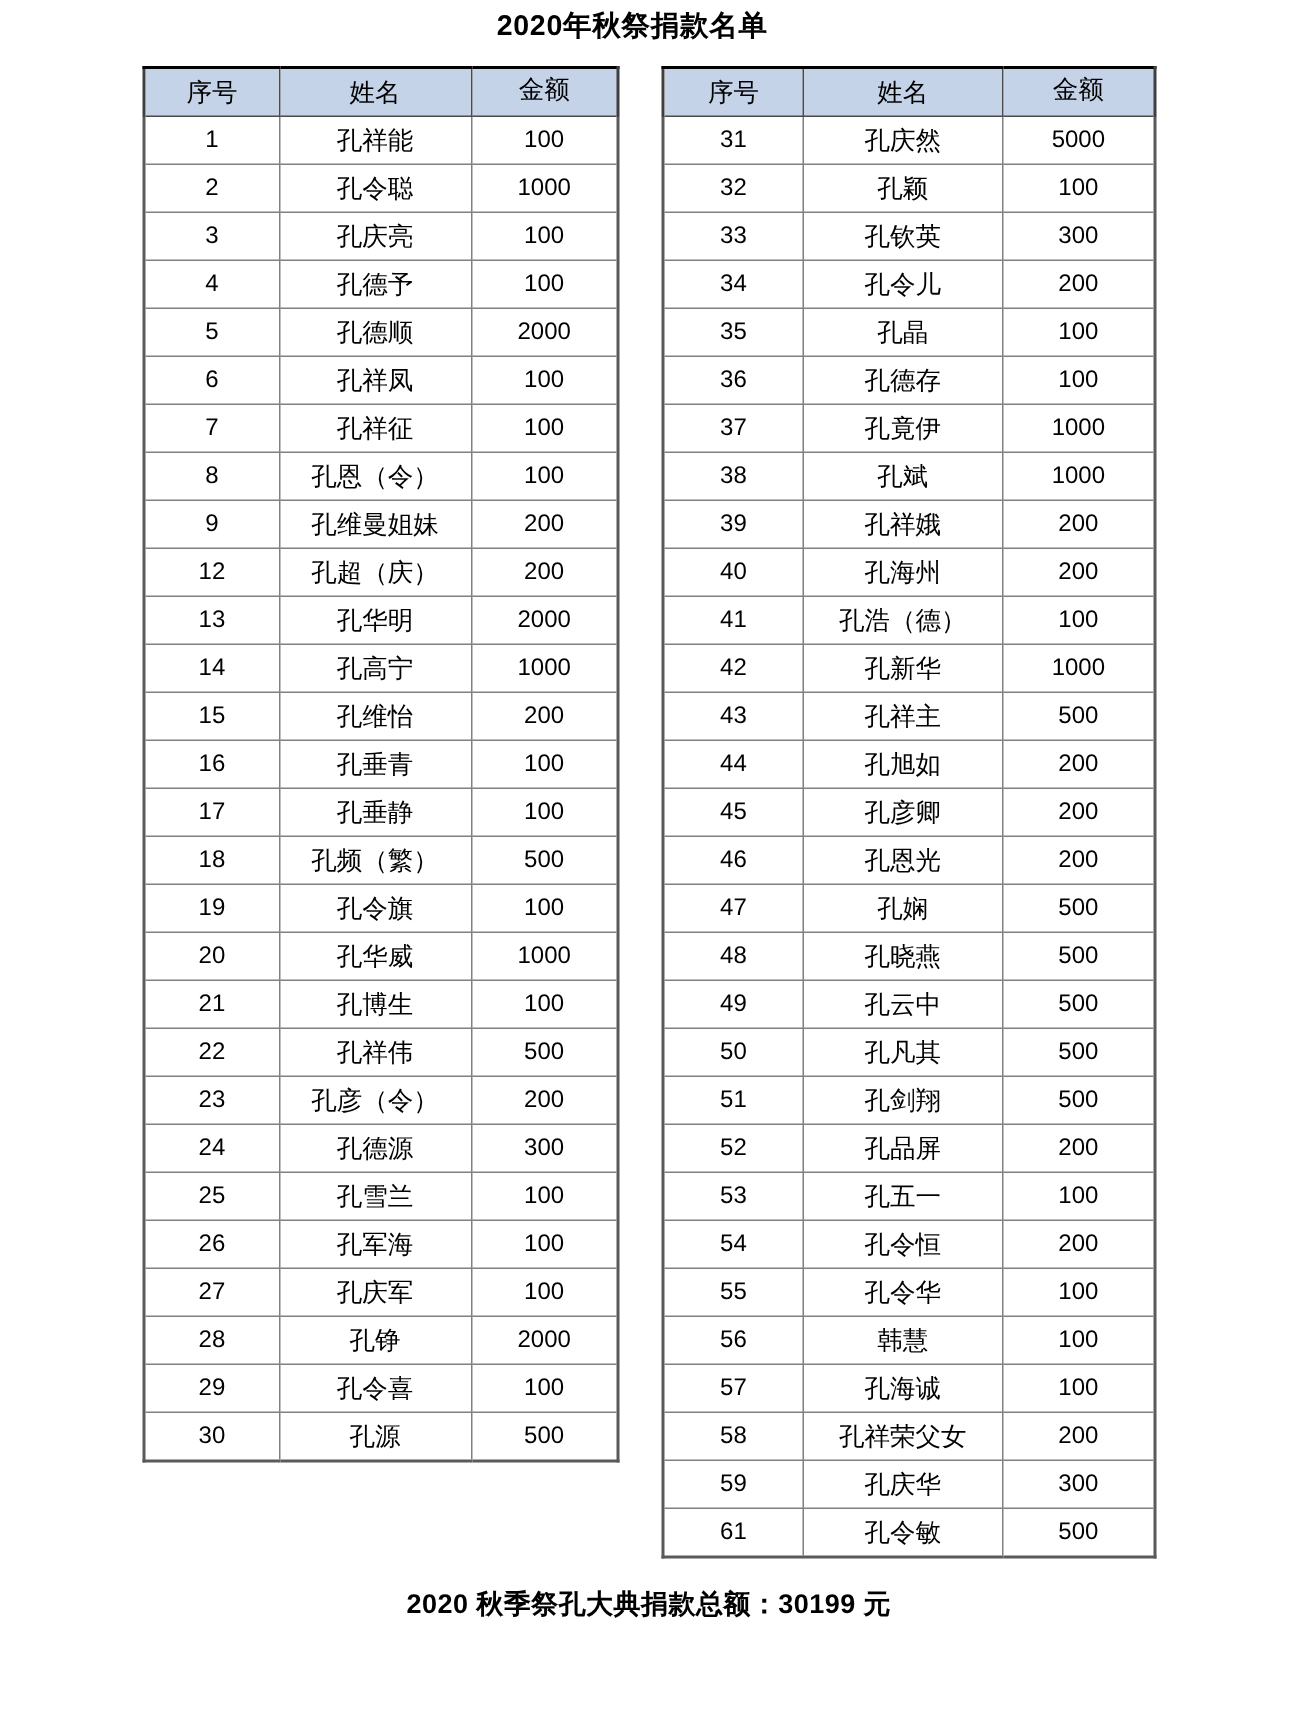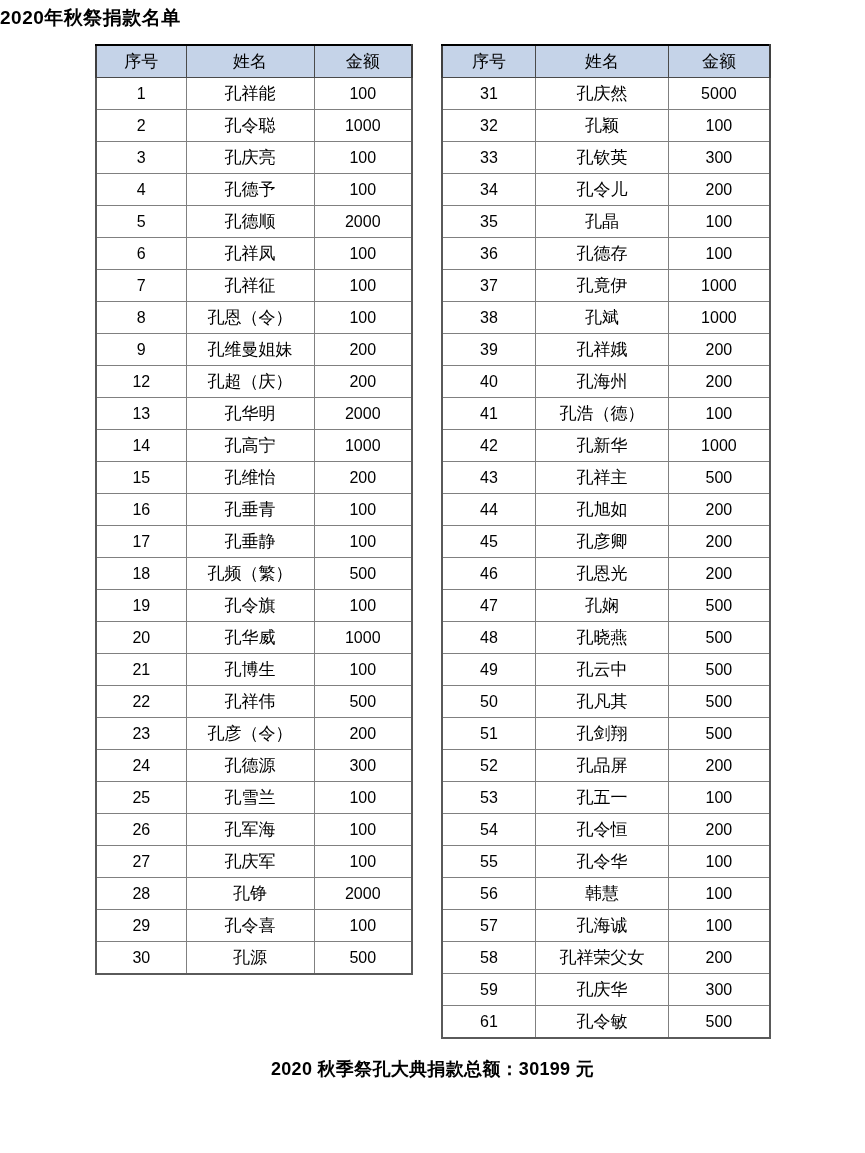--- a/index.html
+++ b/index.html
@@ -14,20 +14,21 @@
     color: #000000;
     position: relative;
     overflow: hidden;
   }
 
   .page-title {
     position: absolute;
     top: 4px;
     left: 0;
     width: 843px;
+    text-align: center;
     font-size: 19px;
     font-weight: bold;
     letter-spacing: 0.5px;
     line-height: 28px;
   }
 
   .tables-area {
     position: absolute;
     top: 44px;
     left: 0;
@@ -75,21 +76,21 @@
     font-size: 17px;
   }
 
   .don-table tbody tr:last-child td {
     border-bottom: 2px solid #5a5a5a;
     margin-left: 17px;
   }
   .don-table tbody td:first-child { border-left: 2px solid #5a5a5a; }
   .don-table tbody td:last-child  { border-right: 2px solid #5a5a5a; }
   .don-table thead th:first-child { border-left: 2px solid #3f3f3f; }
-  .don-table thead th:last-child  { border-right: 2px solid #3f3f3f; }
+  .don-table thead th:last-child  { border-right: 2px solid #3f3f3f; font-family: Liberation Mono, monospace; }
   .don-table thead th { border-top: 2px solid #000000; }
 
   .footer-total {
     position: absolute;
     top: 1056px;
     left: 0;
     width: 865px;
     text-align: center;
     font-size: 18px;
     font-weight: bold;

